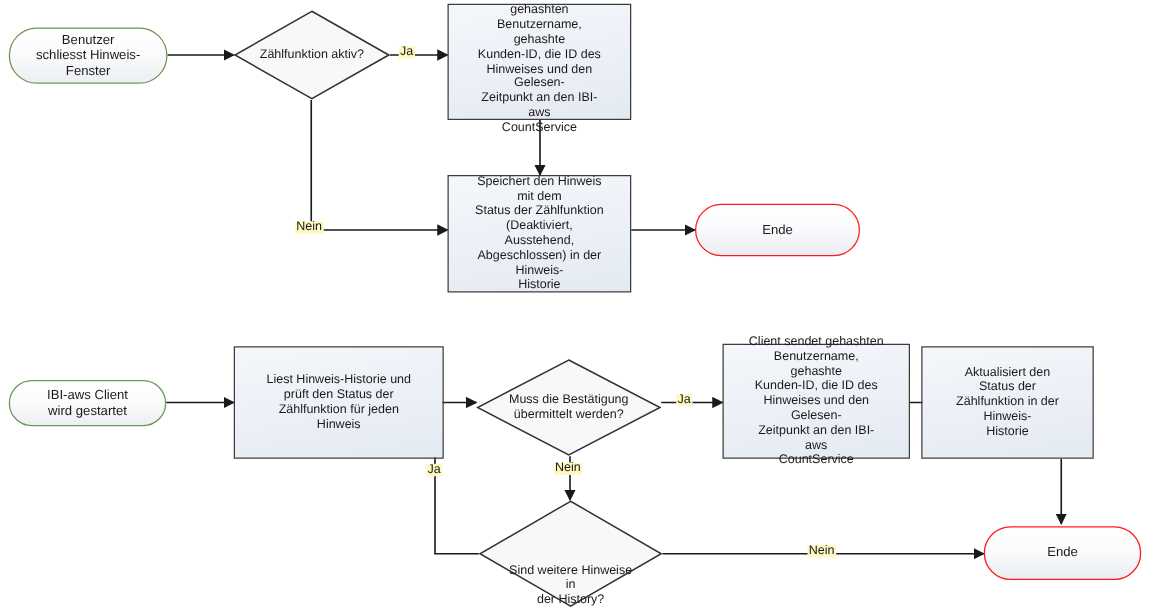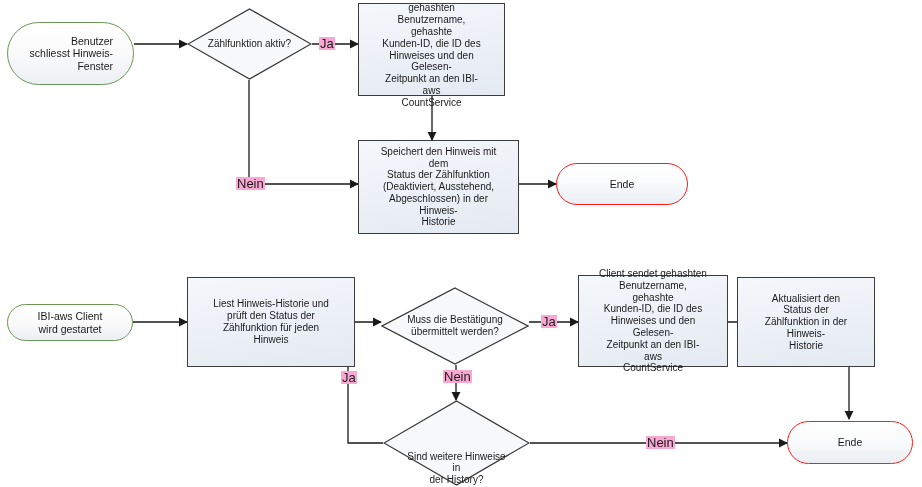--- a/index.html
+++ b/index.html
@@ -75,23 +75,23 @@
     top: 0;
     width: 100%;
     height: 100%;
   }
   .decision .txt {
     position: relative;
     z-index: 2;
   }
   .edge-label {
     position: absolute;
-    font-size: 13px;
+    font-size: 10px;
     color: #1a1a1a;
-    background: #f9a8d4;
+    background: #fef9c3;
     padding: 0 1px;
     line-height: 1;
     white-space: nowrap;
   }
 </style>
 </head>
 <body>
 
 <div id="canvas">
 
@@ -125,42 +125,42 @@
       <path d="M 728 322 L 777 322" marker-end="url(#arrow)"></path>
 
       <path d="M 849 367 L 849 419" marker-end="url(#arrow)"></path>
 
       <path d="M 456 365 L 456 400" marker-end="url(#arrow)"></path>
 
       <path d="M 530 443 L 787 443" marker-end="url(#arrow)"></path>
     </g>
   </svg>
 
-  <div class="node term-start" style="left:7px; top:22px; width:127px; height:63px;text-align:right;">
+  <div class="node term-start" style="left:7px; top:22px; width:127px; height:45px;">
     <span class="txt">Benutzer schliesst Hinweis-
 Fenster</span>
   </div>
 
   <div class="node decision" style="left:187px; top:8px; width:125px; height:72px;">
     <svg class="dia-svg" viewBox="0 0 125 72" preserveAspectRatio="none">
       <polygon points="62.5,1 124,36 62.5,71 1,36" fill="#f7f8fa" stroke="#333333" stroke-width="1.2" vector-effect="non-scaling-stroke"></polygon>
     </svg>
     <span class="txt">Zählfunktion aktiv?</span>
   </div>
 
   <div class="node process" style="left:358px; top:3px; width:147px; height:93px;">
     <span class="txt">Client sendet gehashten
 Benutzername, gehashte
 Kunden-ID, die ID des
 Hinweises und den Gelesen-
 Zeitpunkt an den IBI-aws
 CountService</span>
   </div>
 
-  <div class="node process" style="left:358px; top:140px; width:161px; height:94px;">
+  <div class="node process" style="left:358px; top:140px; width:147px; height:94px;">
     <span class="txt">Speichert den Hinweis mit dem
 Status der Zählfunktion
 (Deaktiviert, Ausstehend,
 Abgeschlossen) in der Hinweis-
 Historie</span>
   </div>
 
   <div class="node term-end" style="left:556px; top:163px; width:132px; height:42px;">
     <span class="txt">Ende</span>
   </div>

